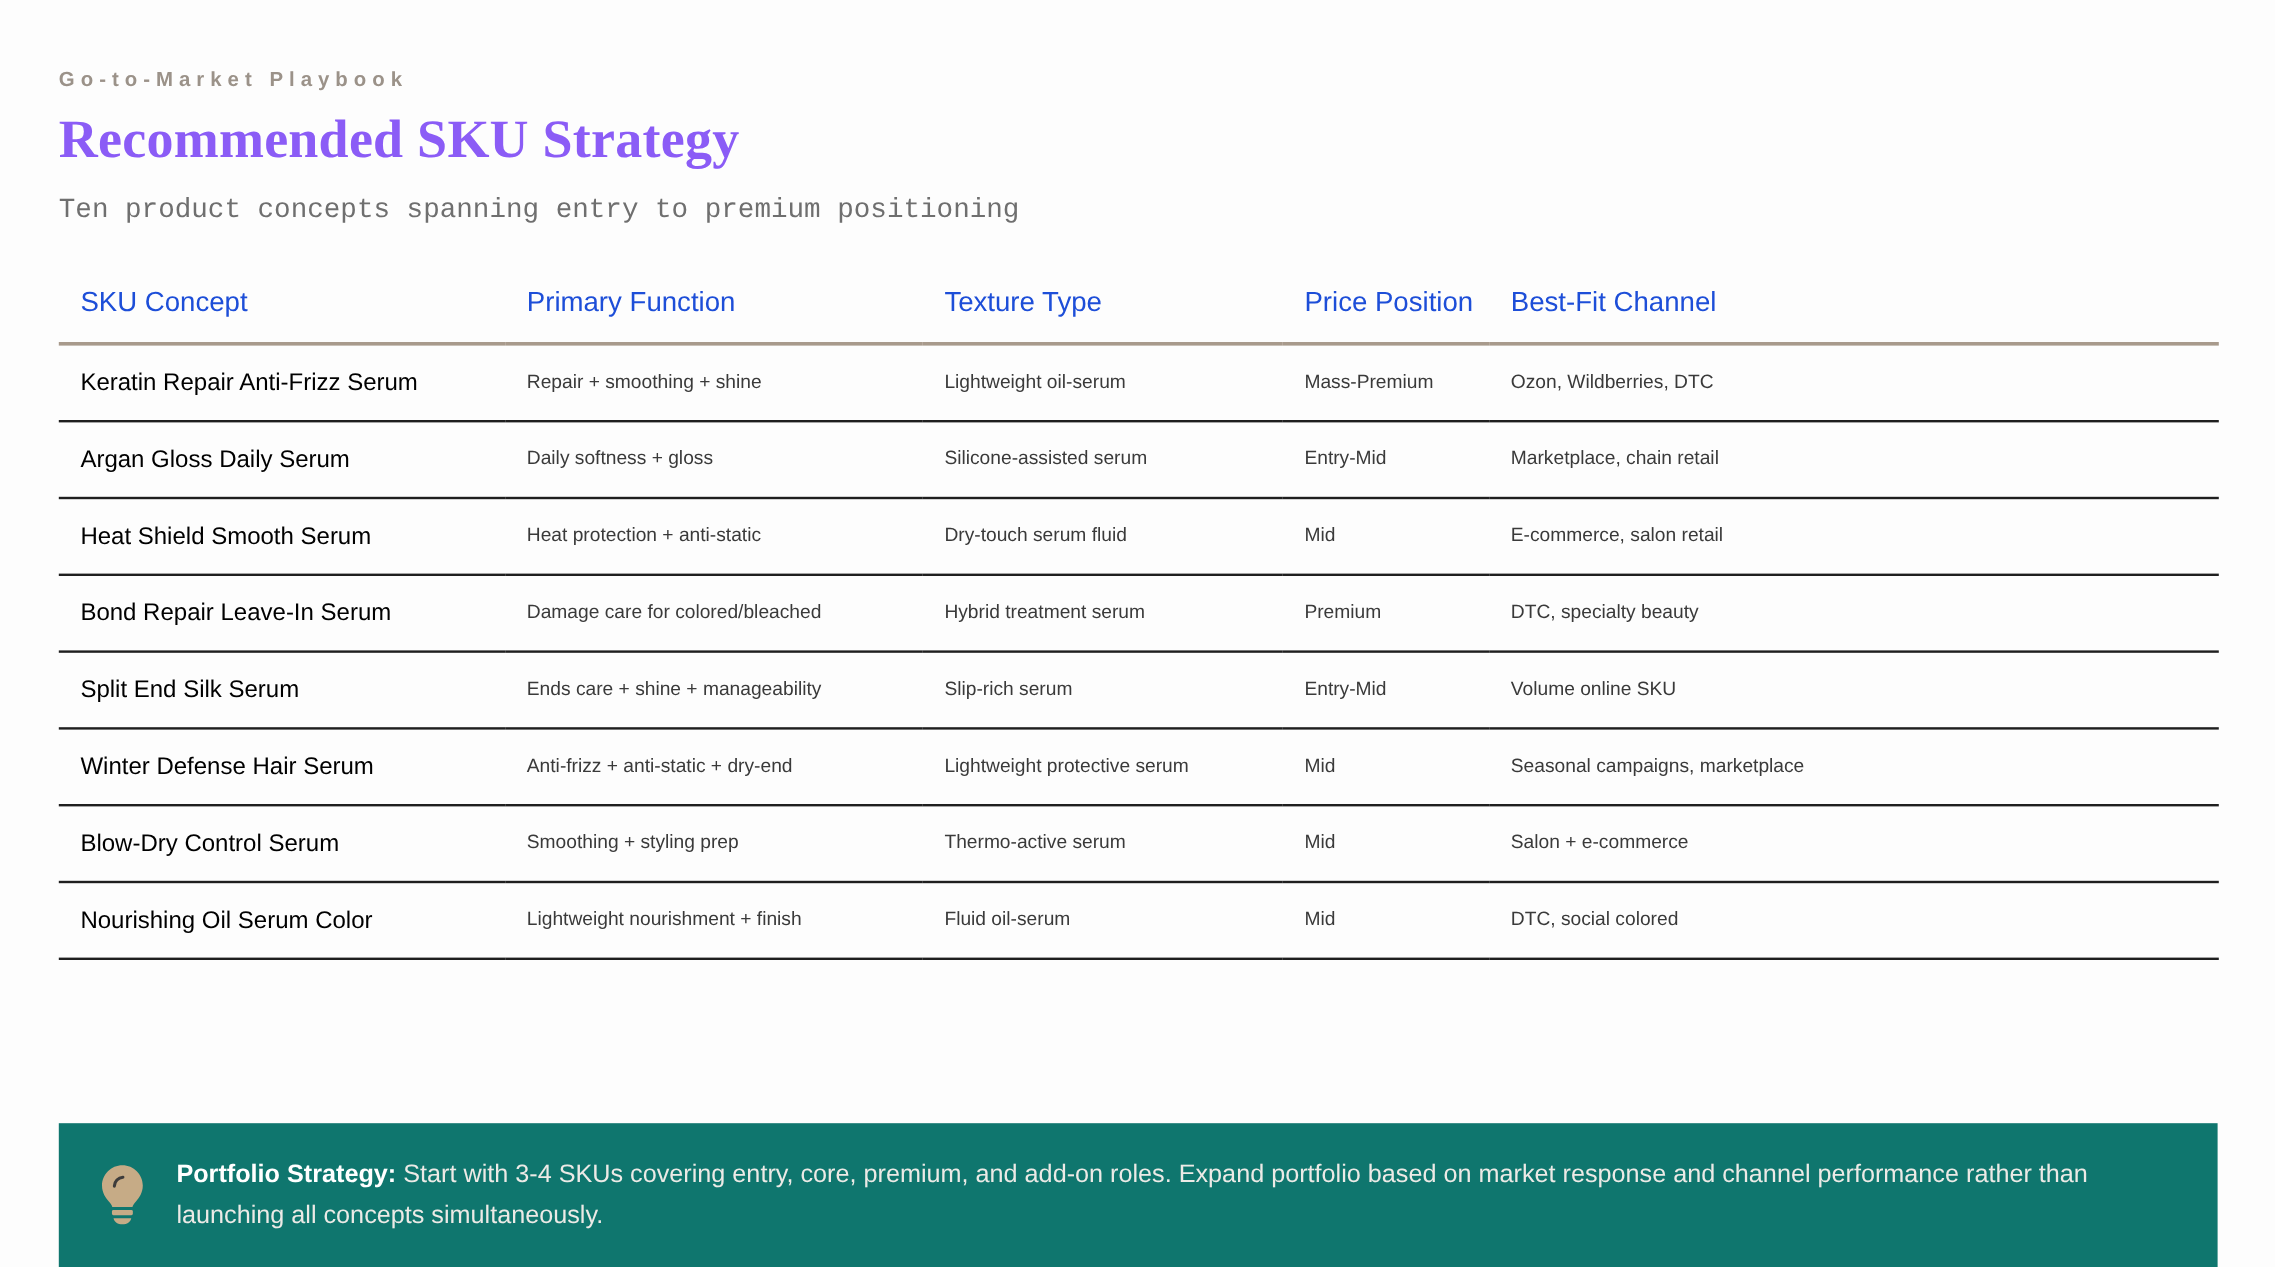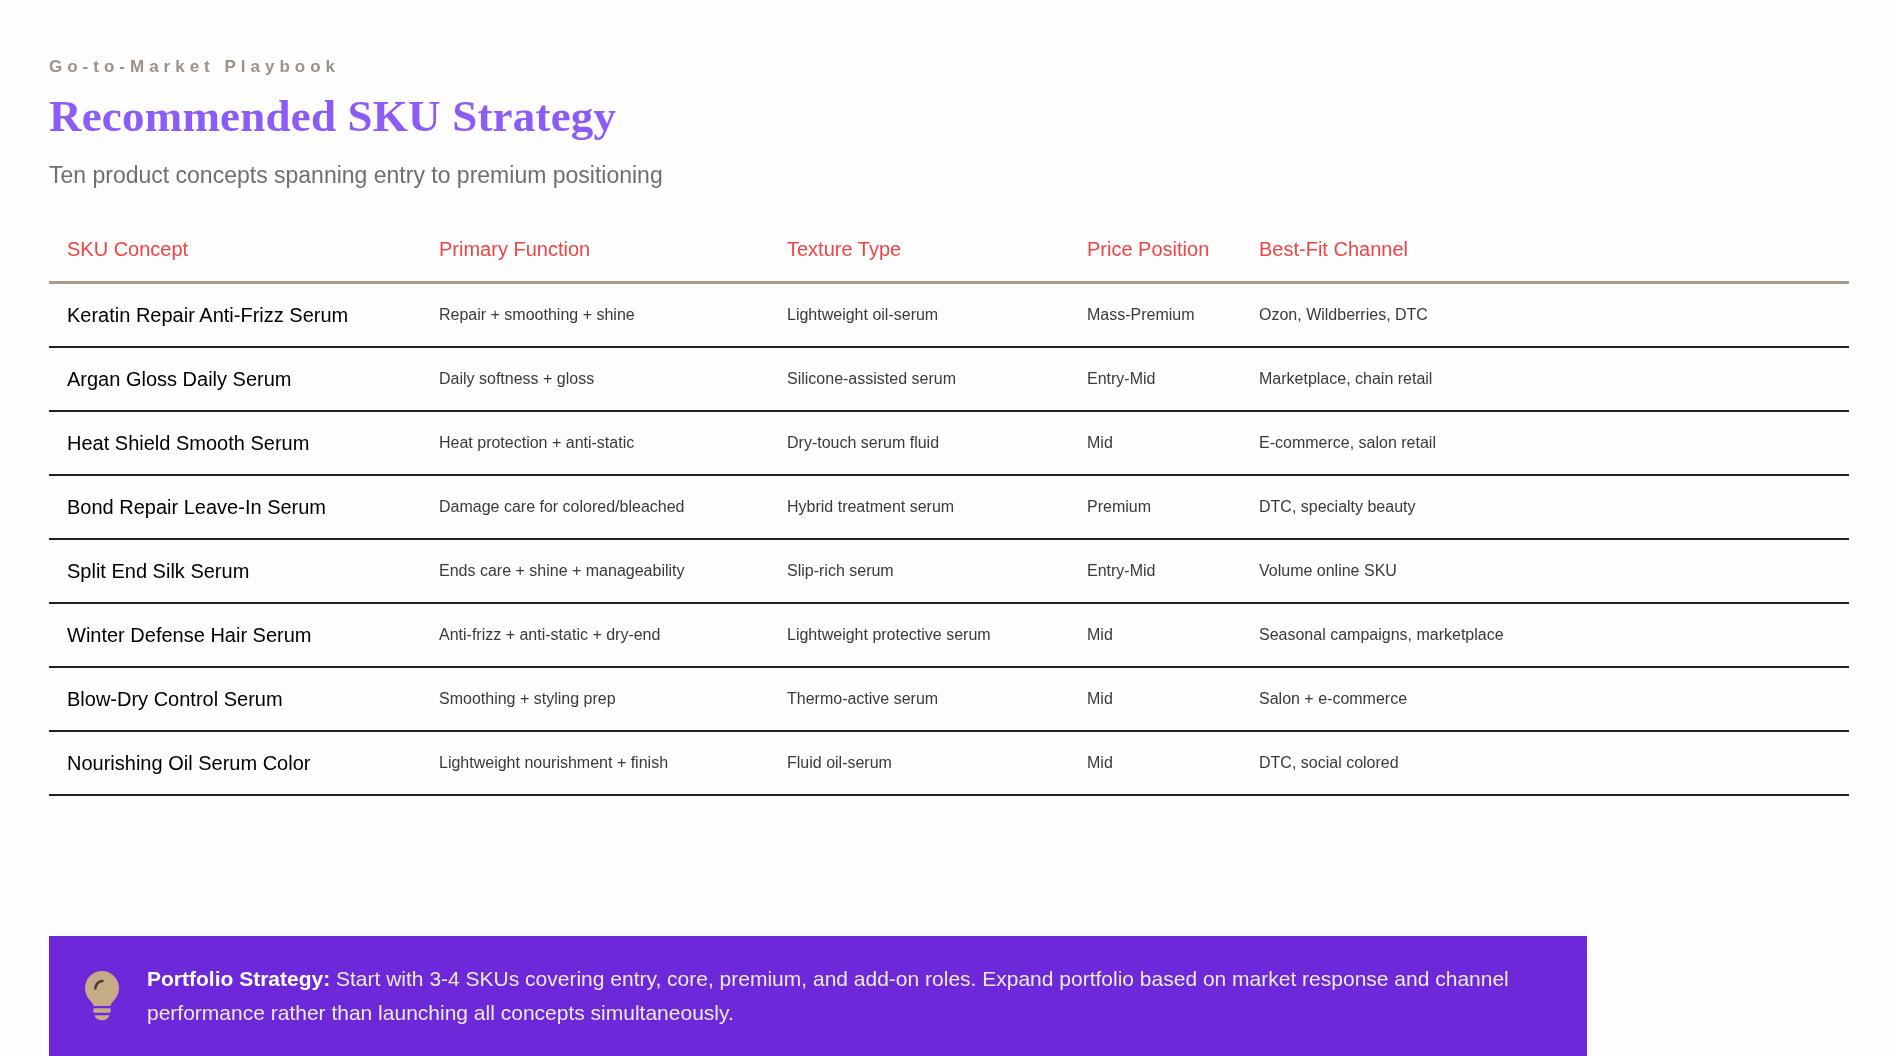--- a/index.html
+++ b/index.html
@@ -44,21 +44,21 @@
     font-family: "Liberation Serif", serif;
     font-size: 45px;
     font-weight: 700;
     color: #8b5cf6;
     line-height: 1.05;
     margin: 0 0 22px 0;
     letter-spacing: 0.2px;
     white-space: nowrap;
   }
   .subtitle {
-    font-family: Liberation Sans, sans-serif;
+    font-family: Liberation Mono, monospace;
     font-size: 23px;
     font-weight: 400;
     color: #6f6f6f;
     line-height: 1.2;
     margin: 0;
     white-space: nowrap;
   }
 
   
   .table-wrap {
@@ -68,23 +68,23 @@
     width: 1800px;
   }
   table.sku {
     width: 1800px;
     border-collapse: collapse;
     table-layout: fixed;
   }
   table.sku thead th {
     text-align: left;
     font-family: "Liberation Sans", sans-serif;
-    font-size: 20px;
+    font-size: 23px;
     font-weight: 400;
-    color: #ef4444;
+    color: #1d4ed8;
     padding: 0 18px 20px 18px;
     border-bottom: 3px solid #a89a8c;
     vertical-align: bottom;
     white-space: nowrap;
     margin-top: 20px;
   }
   table.sku tbody td {
     font-family: "Liberation Sans", sans-serif;
     font-size: 16px;
     color: #3a3a3a;
@@ -103,23 +103,23 @@
   col.c-function { width: 348px; }
   col.c-texture  { width: 300px; }
   col.c-price    { width: 172px; }
   col.c-channel  { width: 608px; }
 
   
   .callout {
     position: absolute;
     left: 49px;
     top: 936px;
-    width: 1538px;
+    width: 1799px;
     height: 120px;
-    background: #6d28d9;
+    background: #0f766e;
     box-sizing: border-box;
     display: flex;
     align-items: center;
     padding: 0 34px 0 30px;
   }
   .callout-icon {
     flex: 0 0 auto;
     width: 46px;
     height: 56px;
     margin-right: 22px;

